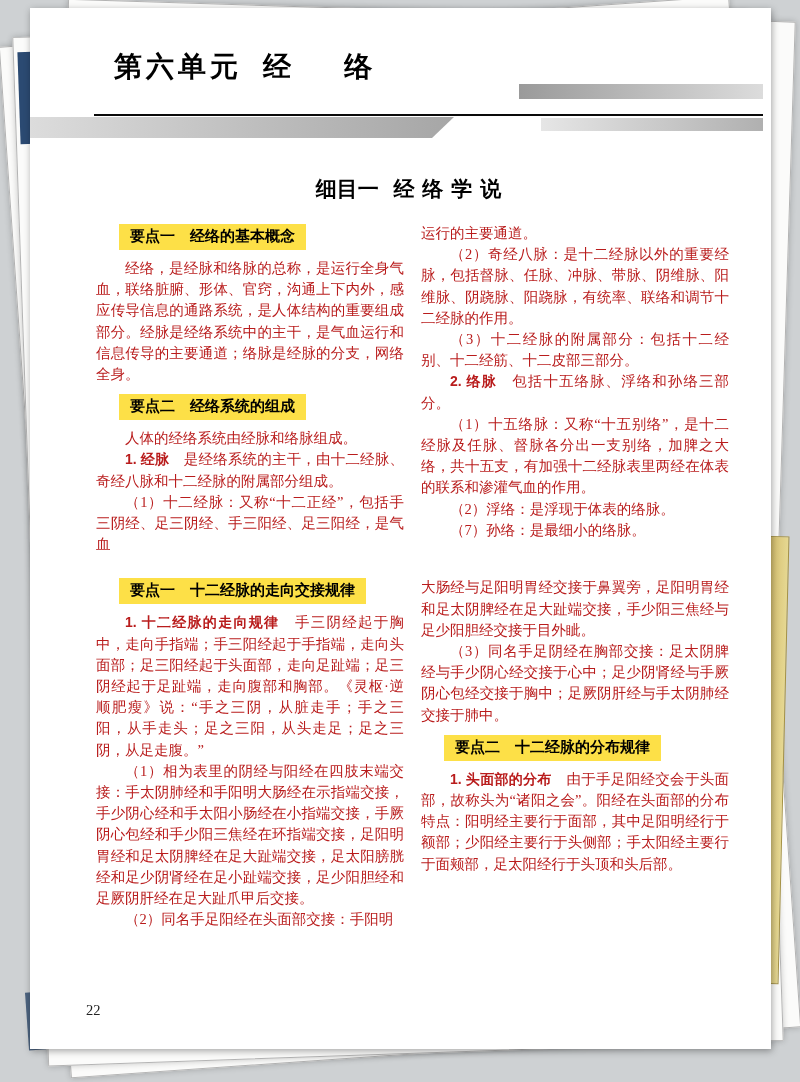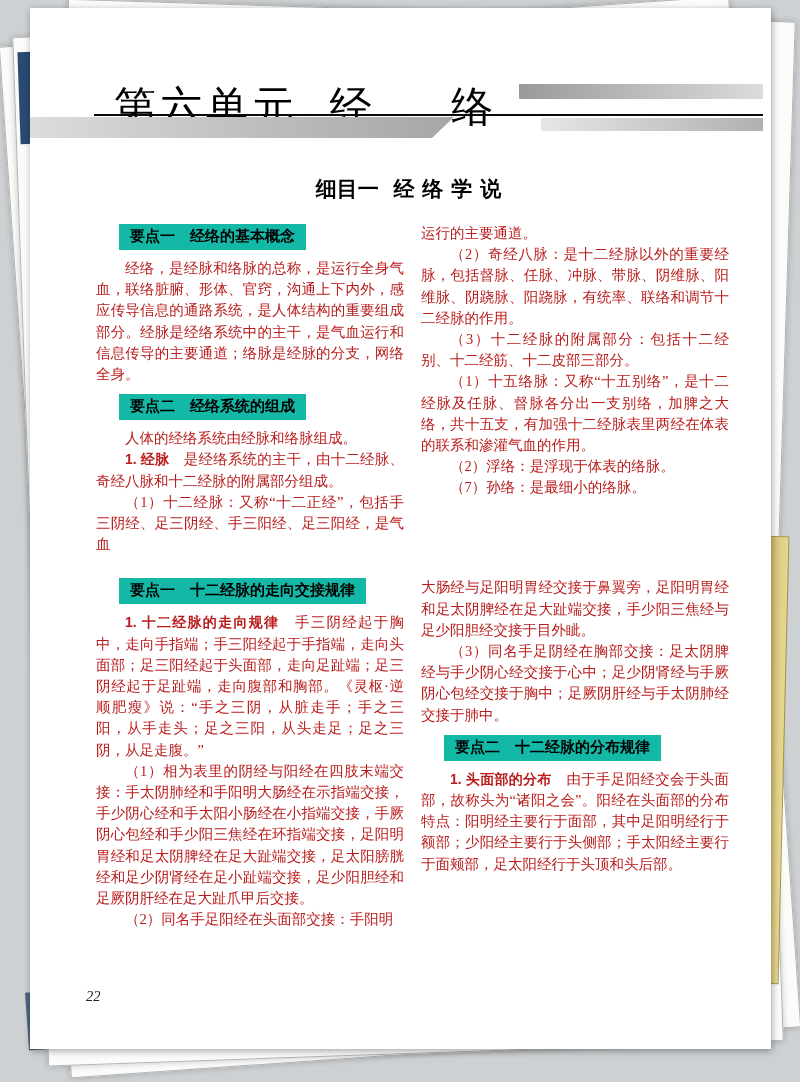--- a/index.html
+++ b/index.html
@@ -31,22 +31,22 @@
 
   
   .page {
     position: absolute; left: 30px; top: 8px; width: 741px; height: 1041px;
     background: #ffffff; z-index: 10;
     box-shadow: 1px 2px 7px rgba(0,0,0,.35);
   }
 
   
   .unit-title {
-    position: absolute; left: 84px; top: 71px;
-    font-size: 42px; font-weight: 400; color: #000;
+    position: absolute; left: 84px; top: 40px;
+    font-size: 28px; font-weight: 700; color: #000;
     letter-spacing: 4px; white-space: nowrap;
   }
   .unit-name { margin-left: .75em; letter-spacing: 1.9em; }
   .rule { position: absolute; left: 64px; top: 106px; width: 669px; height: 2px; background: #0a0a0a; }
   .bar-left {
     position: absolute; left: 0; top: 109px; width: 424px; height: 21px;
     background: linear-gradient(90deg, #dcdcdc 0%, #bdbdbd 55%, #a6a6a6 100%);
     clip-path: polygon(0 0, 100% 0, calc(100% - 22px) 100%, 0 100%);
   }
   .bar-rt {
@@ -73,28 +73,28 @@
     text-indent: 2em; color: #b91c1c;
   }
   .para.cont { text-indent: 0; }
   .lead {
     font-weight: 700; font-family: "Liberation Sans", "DejaVu Sans", sans-serif;
     font-size: 14px;
   }
   .keypoint { margin: 9px 0 8px; padding-left: 23px; }
   .col > .keypoint:first-child { margin-top: 1px; }
   .kp-box {
-    display: inline-block; background: #14b8a6;
+    display: inline-block; background: #fde047;
     padding: 3px 11px 4px; font-weight: 700; font-size: 15px;
     font-family: Liberation Serif, serif;
     color: #000; white-space: nowrap;
   }
   .page-number {
-    position: absolute; left: 56px; bottom: 44px;
-    font-size: 14.5px; color: #222; font-style: italic;
+    position: absolute; left: 56px; bottom: 30px;
+    font-size: 14.5px; color: #222;
   }
 </style>
 </head>
 <body>
 
 <div class="stage">
   <div class="sheet sheet-bl2"></div>
   <div class="sheet sheet-bl1"></div>
   <div class="blue-top"></div>
   <div class="blue-bottom"></div>
@@ -120,20 +120,21 @@
               <p class="para">经络，是经脉和络脉的总称，是运行全身气血，联络脏腑、形体、官窍，沟通上下内外，感应传导信息的通路系统，是人体结构的重要组成部分。经脉是经络系统中的主干，是气血运行和信息传导的主要通道；络脉是经脉的分支，网络全身。</p>
               <div class="keypoint"><span class="kp-box">要点二　经络系统的组成</span></div>
               <p class="para">人体的经络系统由经脉和络脉组成。</p>
               <p class="para"><span class="lead">1. 经脉</span>　是经络系统的主干，由十二经脉、奇经八脉和十二经脉的附属部分组成。</p>
               <p class="para">（1）十二经脉：又称“十二正经”，包括手三阴经、足三阴经、手三阳经、足三阳经，是气血</p>
             </div>
           <div class="col">
               <p class="para cont">运行的主要通道。</p>
               <p class="para">（2）奇经八脉：是十二经脉以外的重要经脉，包括督脉、任脉、冲脉、带脉、阴维脉、阳维脉、阴跷脉、阳跷脉，有统率、联络和调节十二经脉的作用。</p>
               <p class="para">（3）十二经脉的附属部分：包括十二经别、十二经筋、十二皮部三部分。</p>
+              <p class="para"><span class="lead">2. 络脉</span>　包括十五络脉、浮络和孙络三部分。</p>
               <p class="para">（1）十五络脉：又称“十五别络”，是十二经脉及任脉、督脉各分出一支别络，加脾之大络，共十五支，有加强十二经脉表里两经在体表的联系和渗灌气血的作用。</p>
               <p class="para">（2）浮络：是浮现于体表的络脉。</p>
               <p class="para">（7）孙络：是最细小的络脉。</p>
             </div>
         </div>
       </section>
 
       <section class="section">
         <div class="columns">
           <div class="col">

